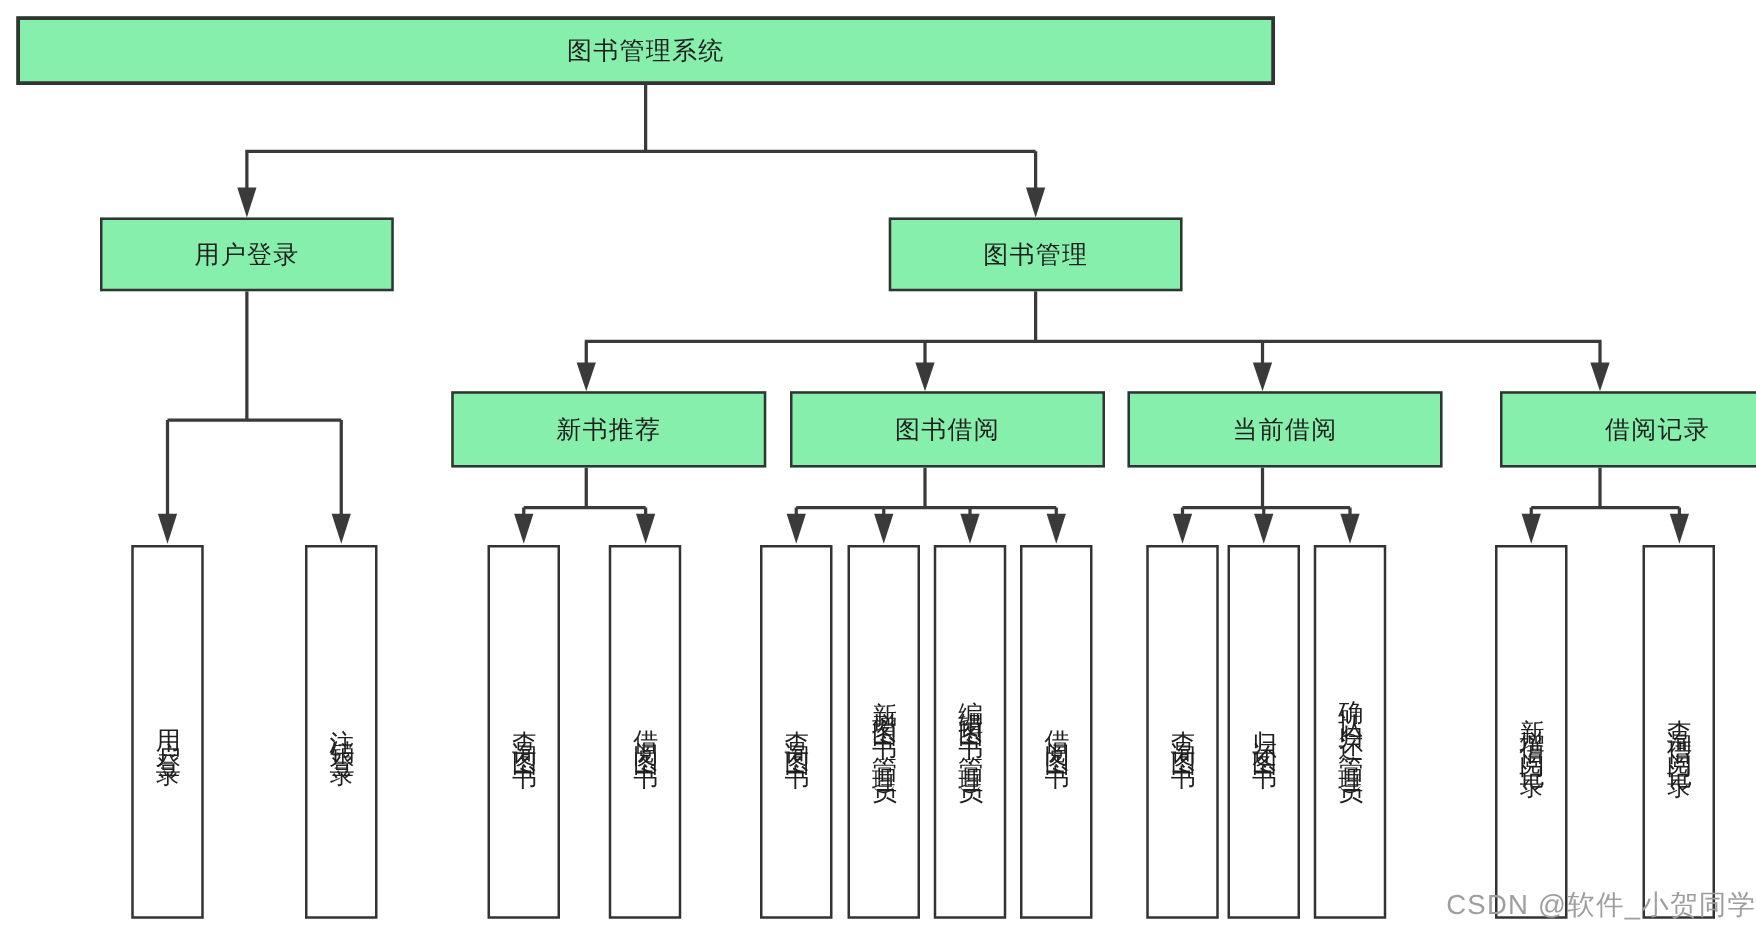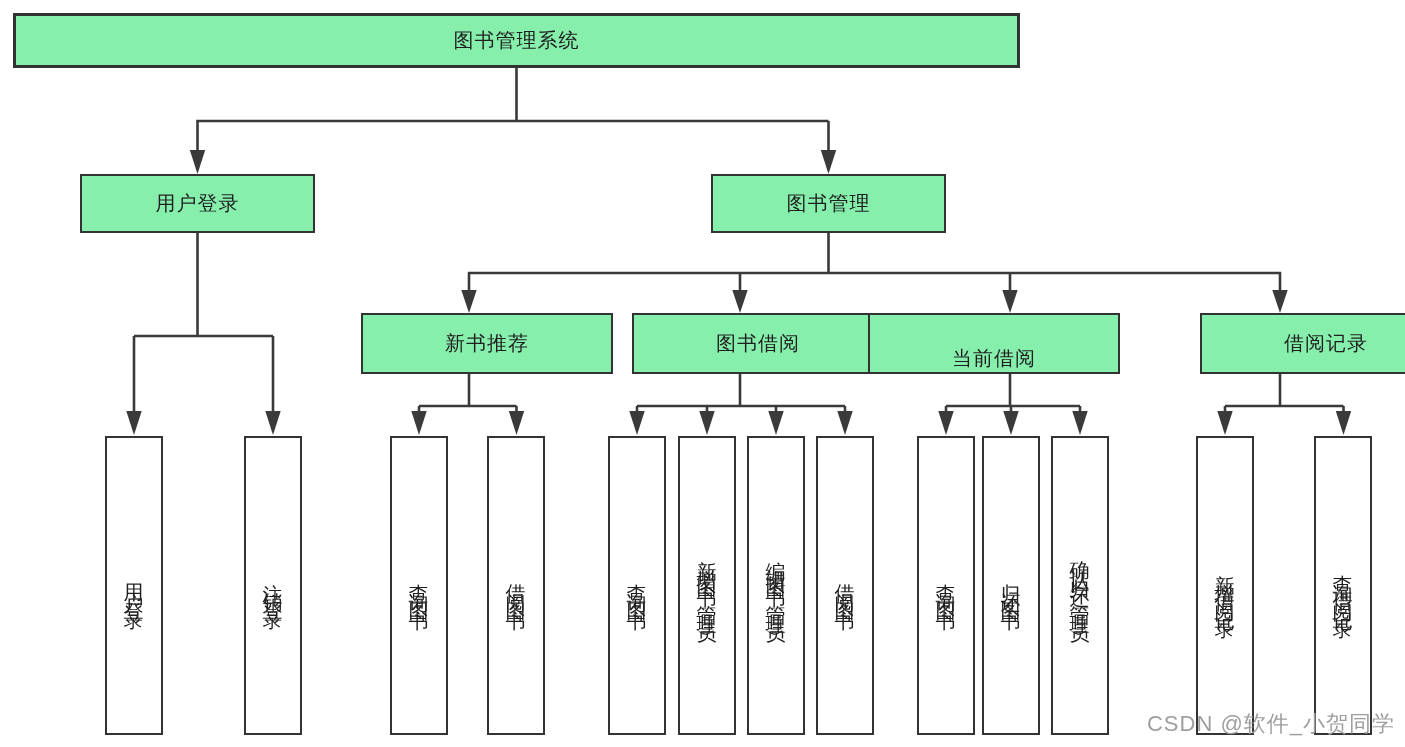--- a/index.html
+++ b/index.html
@@ -71,21 +71,21 @@
   .leaf .vtext {
     writing-mode: vertical-rl;
     text-orientation: mixed;
     letter-spacing: 9px;
     line-height: 1;
     white-space: nowrap;
   }
 
   .watermark {
     position: absolute;
-    right: 10px;
+    right: 0;
     bottom: 8px;
     color: var(--watermark);
     font-size: 22px;
     letter-spacing: 1px;
     pointer-events: none;
   }
 </style>
 </head>
 <body>
 
@@ -140,21 +140,21 @@
   <div class="node node-l2" style="left:711px;">
     <span>图书管理</span>
   </div>
 
   <div class="node node-l3" style="left:361px;">
     <span>新书推荐</span>
   </div>
   <div class="node node-l3" style="left:632px;">
     <span>图书借阅</span>
   </div>
-  <div class="node node-l3" style="left:868px;align-items:flex-end;">
+  <div class="node node-l3" style="left:902px;">
     <span>当前借阅</span>
   </div>
   <div class="node node-l3" style="left:1200px;">
     <span>借阅记录</span>
   </div>
 
   <div class="leaf" style="left:105px;">
     <span class="vtext">用户登录</span>
   </div>
   <div class="leaf" style="left:244px;">

